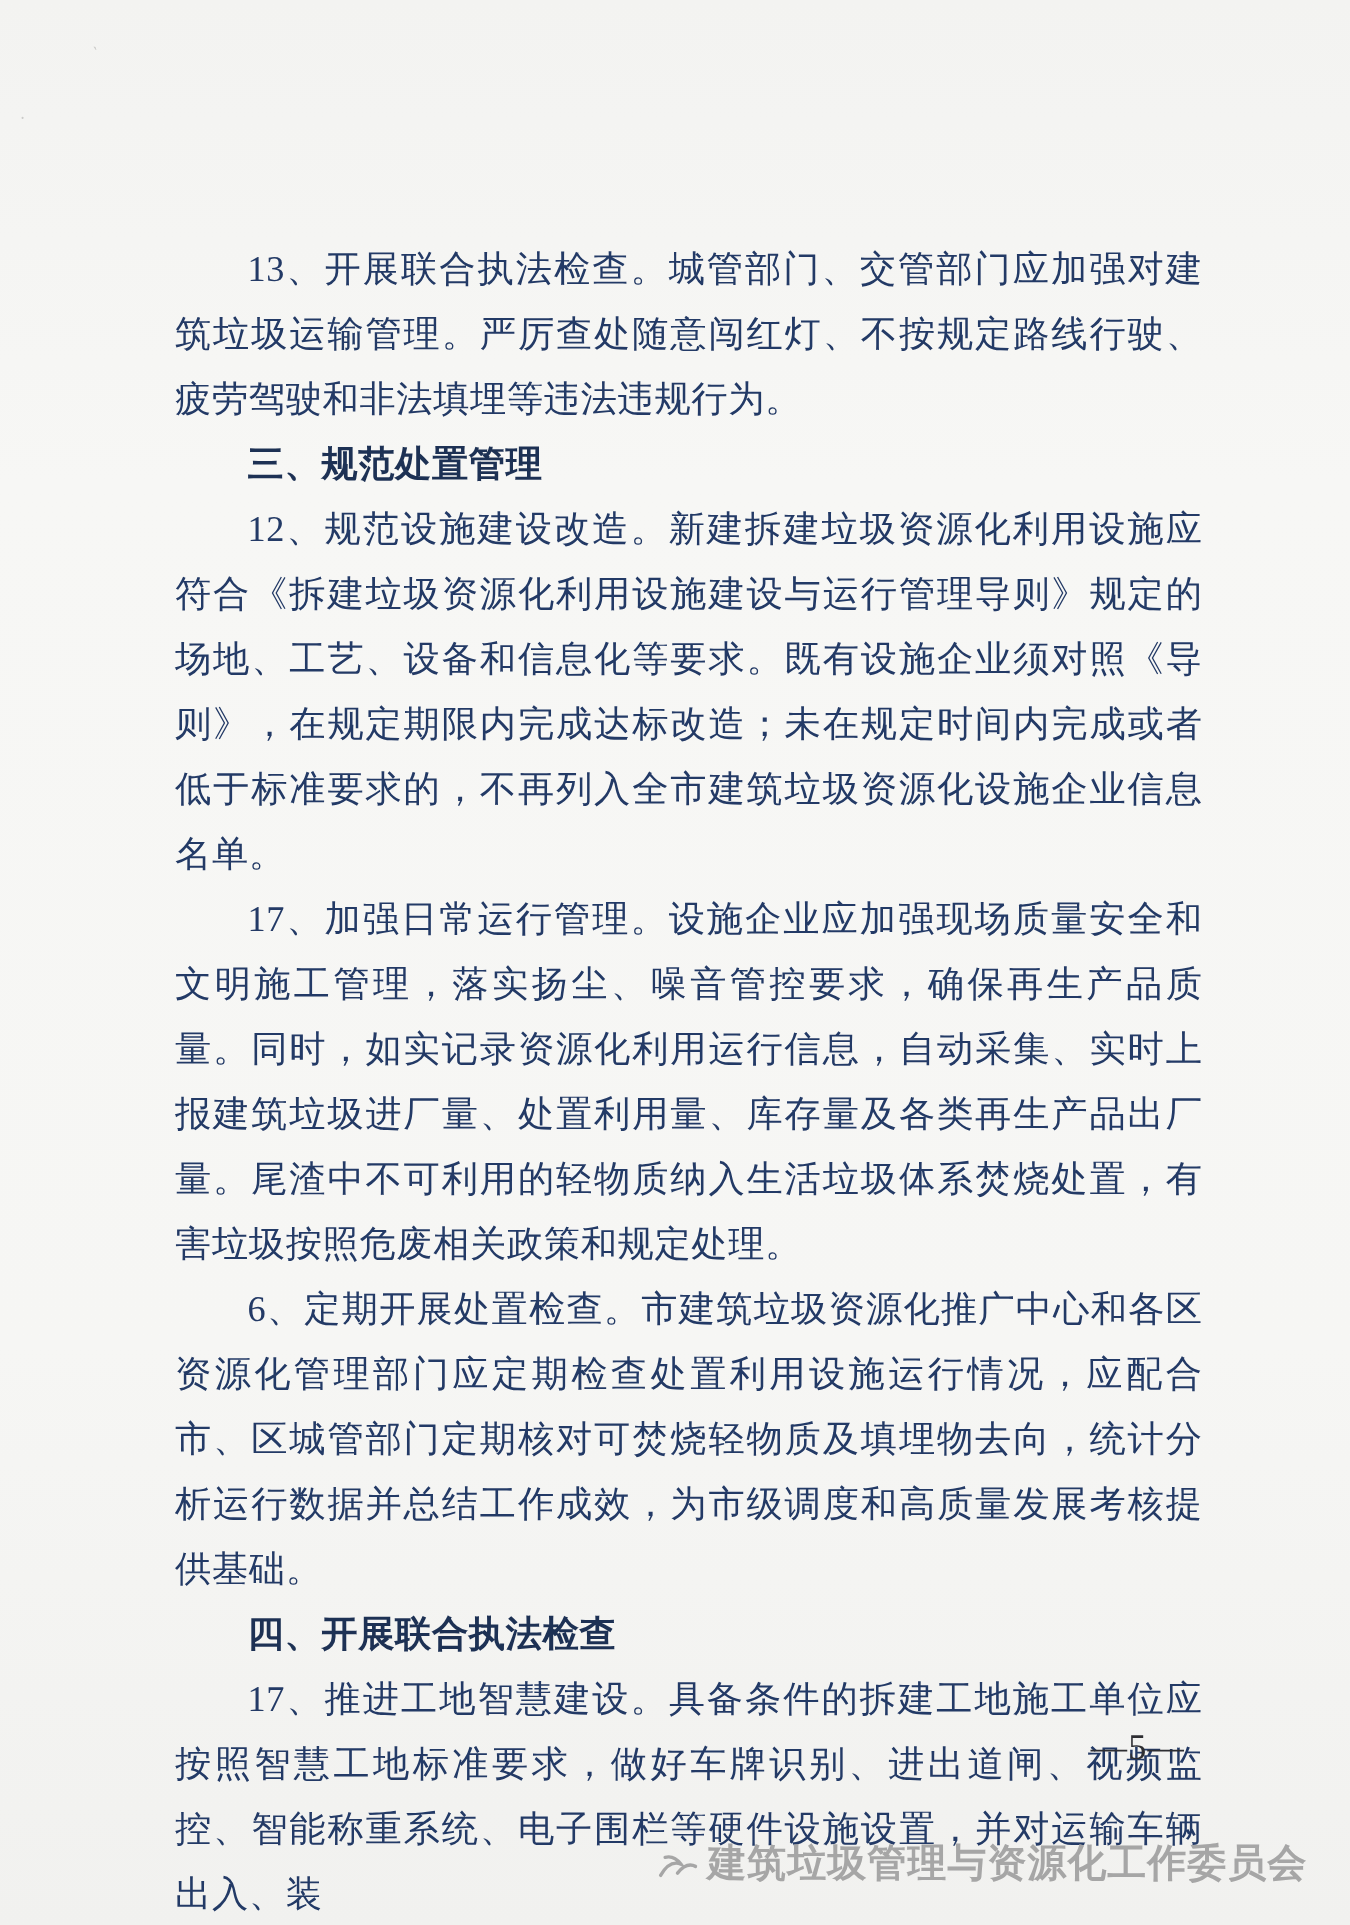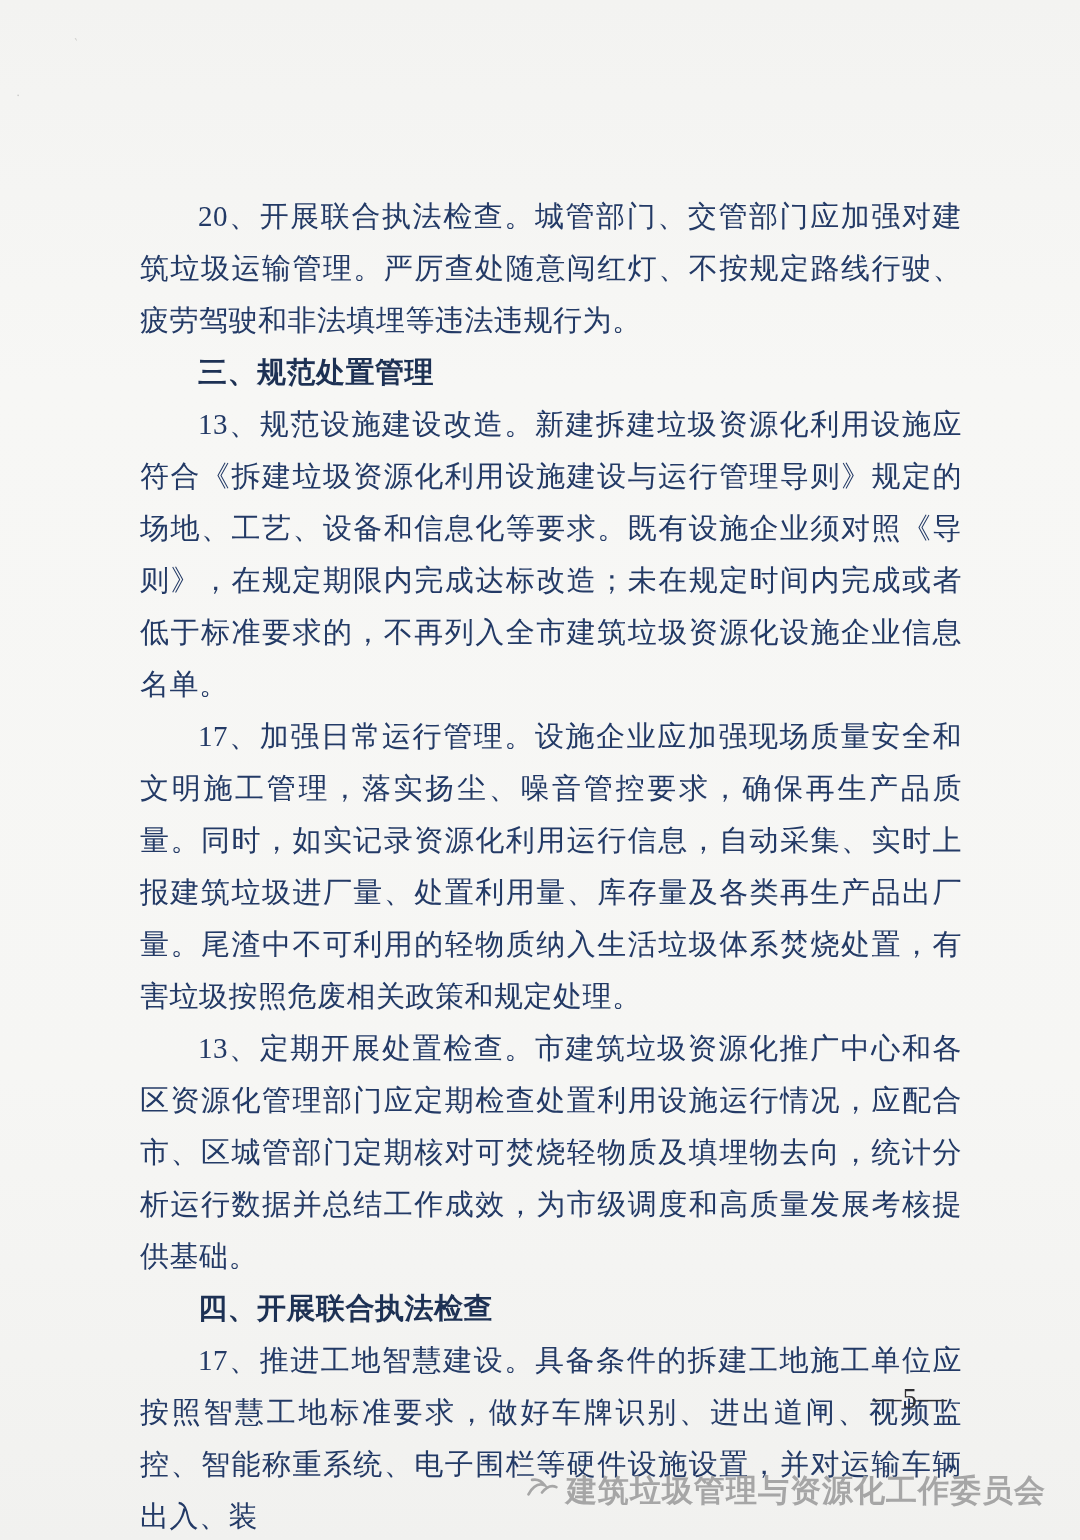--- a/index.html
+++ b/index.html
@@ -62,21 +62,21 @@
     font-size: 29px;
     letter-spacing: 1px;
     font-family: "Liberation Serif", serif;
   }
 
   .footer {
     position: absolute;
     right: 34px;
     top: 1470px;
     display: flex;
-    align-items: flex-start;
+    align-items: flex-end;
     gap: 6px;
     color: #a6a6a6;
     font-family: "Liberation Sans", "DejaVu Sans", sans-serif;
     font-size: 31px;
     font-weight: 600;
     letter-spacing: 1px;
     white-space: nowrap;
   }
 
   .footer .logo { display: inline-flex; align-items: center; }
@@ -84,25 +84,25 @@
 </head>
 <body>
 
 <div class="page">
 
   <span class="artifact a1">ˋ</span>
   <span class="artifact a2">·</span>
 
   <div class="content">
 
-  <p class="paragraph">20、开展联合执法检查。城管部门、交管部门应加强对建筑垃圾运输管理。严厉查处随意闯红灯、不按规定路线行驶、疲劳驾驶和非法填埋等违法违规行为。</p>
+  <p class="paragraph">13、开展联合执法检查。城管部门、交管部门应加强对建筑垃圾运输管理。严厉查处随意闯红灯、不按规定路线行驶、疲劳驾驶和非法填埋等违法违规行为。</p>
       <p class="heading">三、规范处置管理</p>
-      <p class="paragraph">13、规范设施建设改造。新建拆建垃圾资源化利用设施应符合《拆建垃圾资源化利用设施建设与运行管理导则》规定的场地、工艺、设备和信息化等要求。既有设施企业须对照《导则》，在规定期限内完成达标改造；未在规定时间内完成或者低于标准要求的，不再列入全市建筑垃圾资源化设施企业信息名单。</p>
+      <p class="paragraph">12、规范设施建设改造。新建拆建垃圾资源化利用设施应符合《拆建垃圾资源化利用设施建设与运行管理导则》规定的场地、工艺、设备和信息化等要求。既有设施企业须对照《导则》，在规定期限内完成达标改造；未在规定时间内完成或者低于标准要求的，不再列入全市建筑垃圾资源化设施企业信息名单。</p>
       <p class="paragraph">17、加强日常运行管理。设施企业应加强现场质量安全和文明施工管理，落实扬尘、噪音管控要求，确保再生产品质量。同时，如实记录资源化利用运行信息，自动采集、实时上报建筑垃圾进厂量、处置利用量、库存量及各类再生产品出厂量。尾渣中不可利用的轻物质纳入生活垃圾体系焚烧处置，有害垃圾按照危废相关政策和规定处理。</p>
-      <p class="paragraph">13、定期开展处置检查。市建筑垃圾资源化推广中心和各区资源化管理部门应定期检查处置利用设施运行情况，应配合市、区城管部门定期核对可焚烧轻物质及填埋物去向，统计分析运行数据并总结工作成效，为市级调度和高质量发展考核提供基础。</p>
+      <p class="paragraph">6、定期开展处置检查。市建筑垃圾资源化推广中心和各区资源化管理部门应定期检查处置利用设施运行情况，应配合市、区城管部门定期核对可焚烧轻物质及填埋物去向，统计分析运行数据并总结工作成效，为市级调度和高质量发展考核提供基础。</p>
       <p class="heading">四、开展联合执法检查</p>
       <p class="paragraph">17、推进工地智慧建设。具备条件的拆建工地施工单位应按照智慧工地标准要求，做好车牌识别、进出道闸、视频监控、智能称重系统、电子围栏等硬件设施设置，并对运输车辆出入、装</p>
     </div>
 
   <div class="page-number">—5—</div>
 
   <div class="footer">
     <span class="logo">
       <svg width="36" height="36" viewBox="0 0 40 40" aria-hidden="true">
         <path d="M5 27 Q13 13 23 17 Q17 9 9 11" fill="none" stroke="#a6a6a6" stroke-width="3" stroke-linecap="round"></path>

